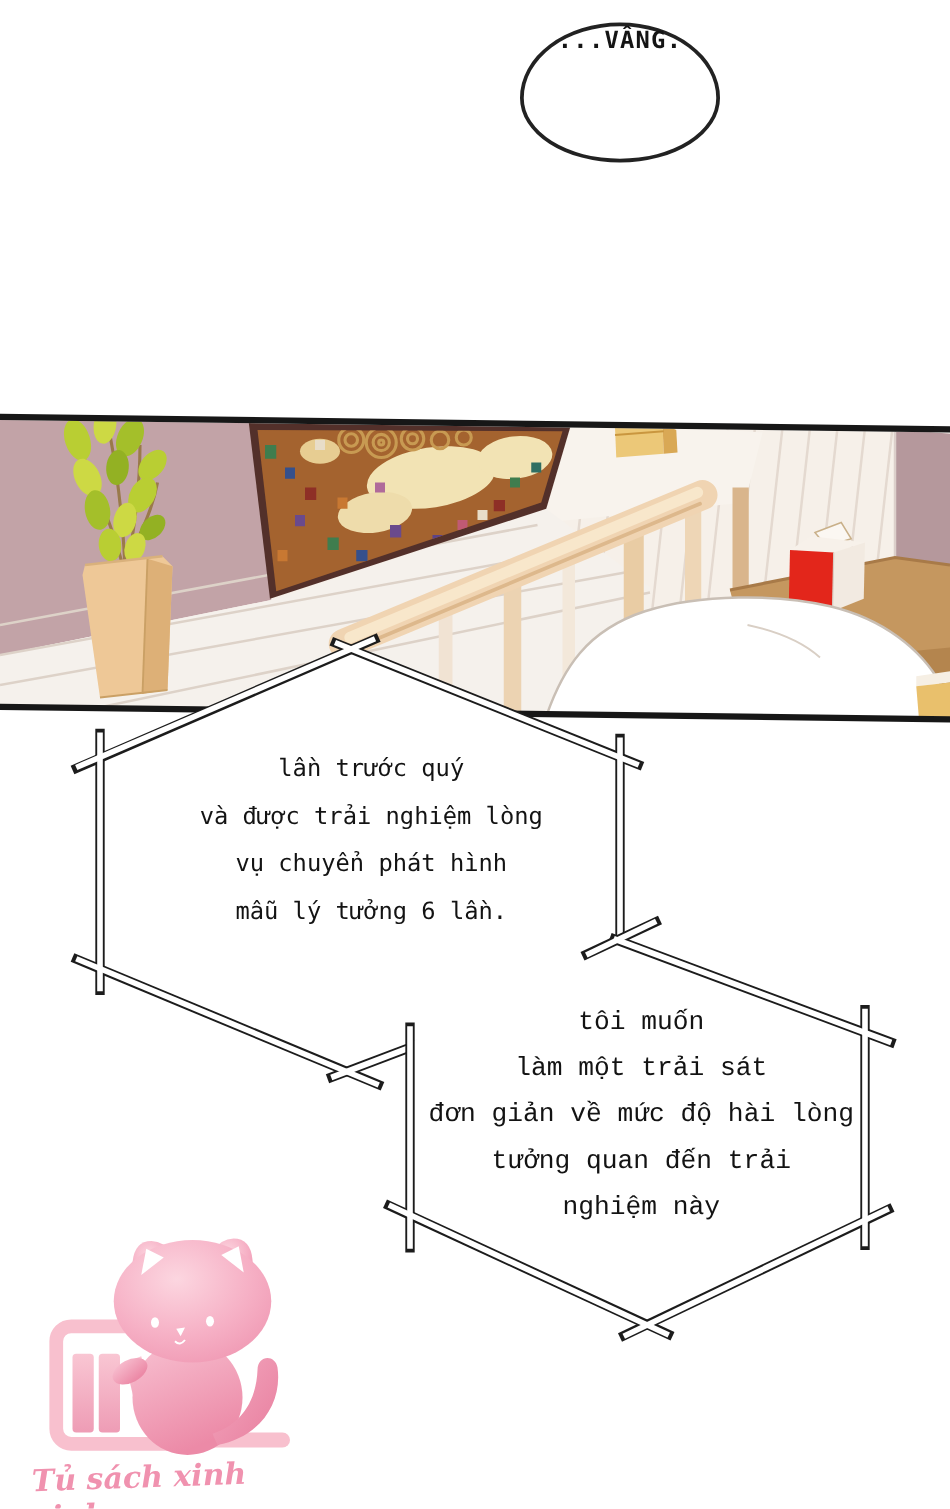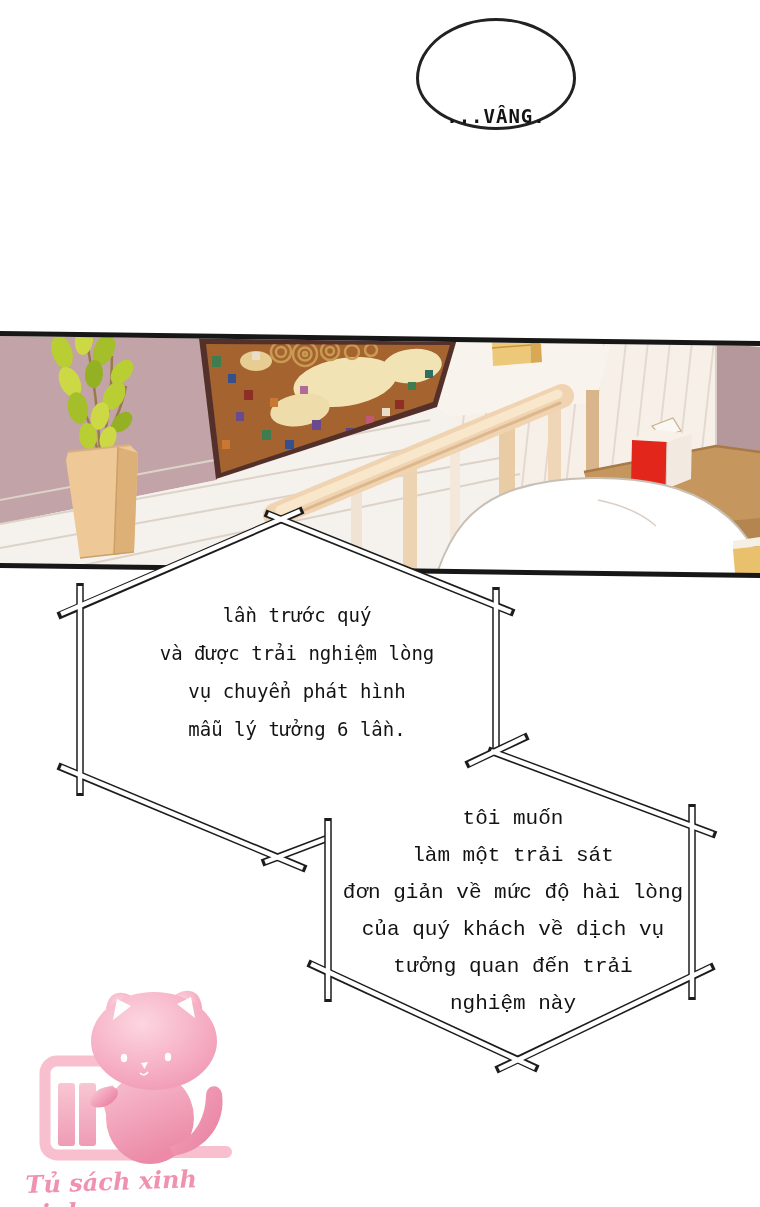--- a/index.html
+++ b/index.html
@@ -1,21 +1,21 @@
 <!DOCTYPE html>
 <html><head>
 <meta charset="utf-8">
 <style>
   html,body{margin:0;padding:0;background:#ffffff;}
   .page{position:relative;width:760px;height:1207px;background:#ffffff;overflow:hidden;
         font-family:"DejaVu Sans Mono","DejaVu Sans",monospace;}
   .art{position:absolute;left:0;top:0;width:760px;height:1207px;}
   .top-bubble{position:absolute;left:416px;top:18px;width:160px;height:112px;
       border:3.5px solid #222;border-radius:50% 50% 50% 50%/54% 54% 46% 46%;
-      background:#fff;display:flex;align-items:flex-end;justify-content:center;box-sizing:border-box;}
+      background:#fff;display:flex;align-items:flex-start;justify-content:center;box-sizing:border-box;}
   .top-bubble span{font-size:19px;font-weight:bold;letter-spacing:1px;color:#141414;}
   .hex-text{position:absolute;text-align:center;color:#131313;}
   .hex-text .ln{white-space:nowrap;}
   .hex1-text{left:90px;top:596px;width:414px;font-size:19px;line-height:38px;}
   .hex2-text{left:330px;top:800px;width:366px;font-size:21px;line-height:37px;font-family:Liberation Mono, monospace;}
   .brand{position:absolute;left:26px;top:1166px;width:230px;
       font-family:"DejaVu Serif",serif;font-style:italic;font-weight:bold;
       font-size:24px;color:#f092af;transform:rotate(-2deg);}
 </style>
 </head>
@@ -287,20 +287,19 @@
   <div class="ln">lần trước quý</div>
   <div class="ln">và được trải nghiệm lòng</div>
   <div class="ln">vụ chuyển phát hình</div>
   <div class="ln">mẫu lý tưởng 6 lần.</div>
 </div>
 
 <div class="hex-text hex2-text">
   <div class="ln">tôi muốn</div>
   <div class="ln">làm một trải sát</div>
   <div class="ln">đơn giản về mức độ hài lòng</div>
-  <div class="ln">của quý khách về dịch vụ</div>
   <div class="ln">tưởng quan đến trải</div>
   <div class="ln">nghiệm này</div>
 </div>
 
 <div class="brand">Tủ sách xinh xinh</div>
 
 </div>
 
 </body></html>

